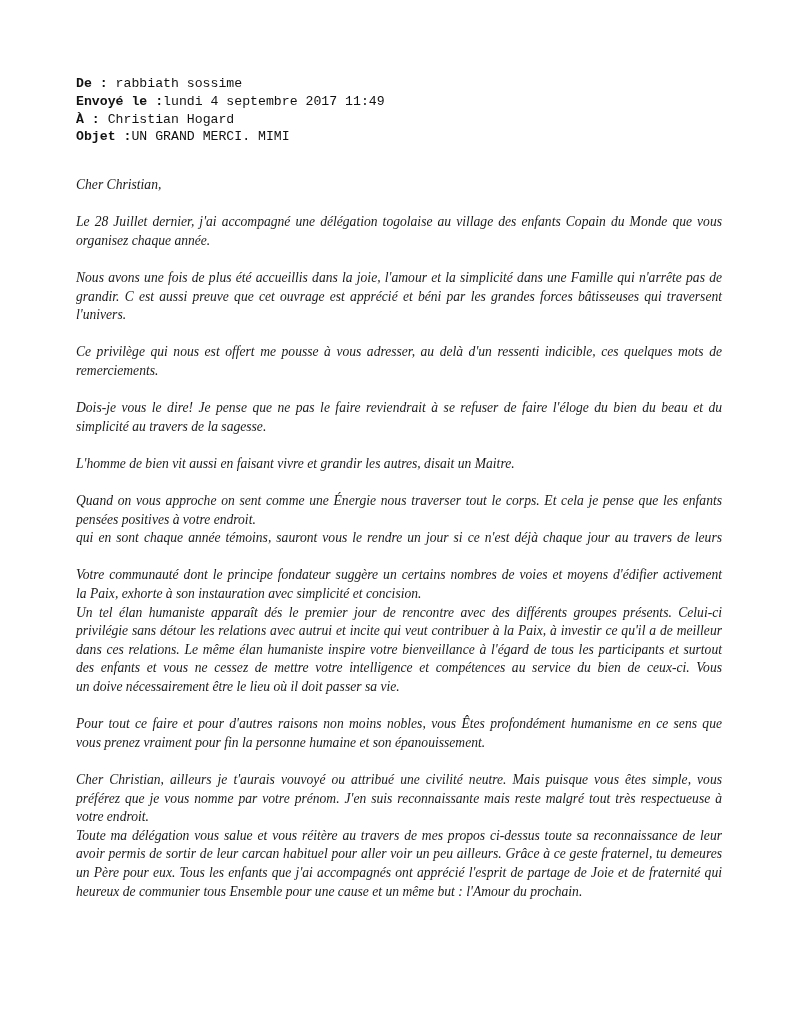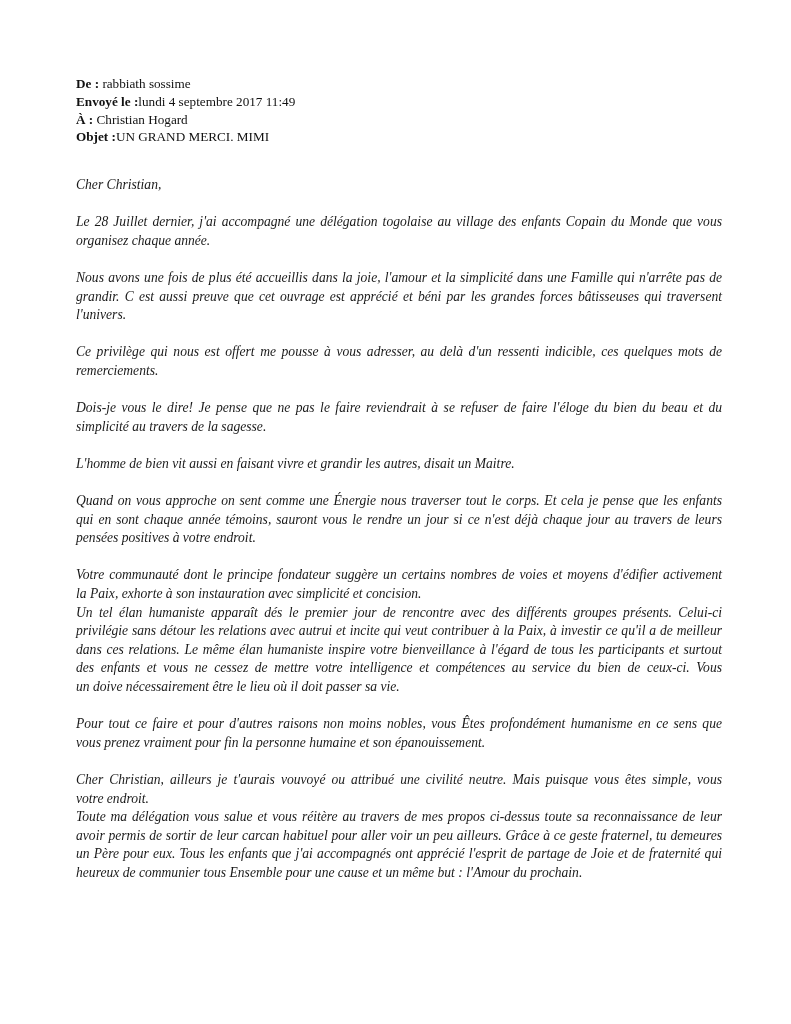--- a/index.html
+++ b/index.html
@@ -1,18 +1,18 @@
 <!DOCTYPE html>
 <html><head>
 <meta charset="utf-8">
 <style>
   html, body { margin: 0; padding: 0; background: #ffffff; }
   body { width: 791px; height: 1024px; position: relative; overflow: hidden; }
   .page { position: absolute; left: 76px; top: 0; width: 646px; }
-  .header { position: absolute; top: 75px; left: 0; font-family: Liberation Serif, serif; font-size: 13.2px; line-height: 17.8px; color: #111; }
+  .header { position: absolute; top: 75px; left: 0; font-family: Liberation Mono, monospace; font-size: 13.2px; line-height: 17.8px; color: #111; }
   .header .row { white-space: nowrap; }
   .header b { font-weight: bold; }
   .body { position: absolute; top: 176px; left: 0; width: 646px; font-family: "Liberation Serif", serif; font-size: 13.6px; line-height: 18.6px; color: #1a1a1a; }
   .para { margin: 0 0 18.6px 0; text-align: justify; font-style: italic; }
   .para.tight { margin-bottom: 0; }
   .line { display: block; text-align: justify; text-align-last: justify; white-space: nowrap; }
   .line.last { text-align-last: left; }
 </style>
 </head>
 <body>
@@ -44,40 +44,41 @@
       </div>
       <div class="para">
         <span class="line">Dois-je vous le dire! Je pense que ne pas le faire reviendrait à se refuser de faire l'éloge du bien du beau et du</span>
         <span class="line last">simplicité au travers de la sagesse.</span>
       </div>
       <div class="para">
         <span class="line last">L'homme de bien vit aussi en faisant vivre et grandir les autres, disait un Maitre.</span>
       </div>
       <div class="para">
         <span class="line">Quand on vous approche on sent comme une Énergie nous traverser tout le corps. Et cela je pense que les enfants</span>
+        <span class="line last">pensées positives à votre endroit.</span>
         <span class="line">qui en sont chaque année témoins, sauront vous le rendre un jour si ce n'est déjà chaque jour au travers de leurs</span>
-        <span class="line last">pensées positives à votre endroit.</span>
       </div>
       <div class="para tight">
         <span class="line">Votre communauté dont le principe fondateur suggère un certains nombres de voies et moyens d'édifier activement</span>
         <span class="line last">la Paix, exhorte à son instauration avec simplicité et concision.</span>
       </div>
       <div class="para">
         <span class="line">Un tel élan humaniste apparaît dés le premier jour de rencontre avec des différents groupes présents. Celui-ci</span>
         <span class="line">privilégie sans détour les relations avec autrui et incite qui veut contribuer à la Paix, à investir ce qu'il a de meilleur</span>
         <span class="line">dans ces relations. Le même élan humaniste inspire votre bienveillance à l'égard de tous les participants et surtout</span>
         <span class="line">des enfants et vous ne cessez de mettre votre intelligence et compétences au service du bien de ceux-ci. Vous</span>
         <span class="line last">un doive nécessairement être le lieu où il doit passer sa vie.</span>
       </div>
       <div class="para">
         <span class="line">Pour tout ce faire et pour d'autres raisons non moins nobles, vous Êtes profondément humanisme en ce sens que</span>
         <span class="line last">vous prenez vraiment pour fin la personne humaine et son épanouissement.</span>
       </div>
       <div class="para tight">
         <span class="line">Cher Christian, ailleurs je t'aurais vouvoyé ou attribué une civilité neutre. Mais puisque vous êtes simple, vous</span>
+        <span class="line">préférez que je vous nomme par votre prénom. J'en suis reconnaissante mais reste malgré tout très respectueuse à</span>
         <span class="line last">votre endroit.</span>
       </div>
       <div class="para">
         <span class="line">Toute ma délégation vous salue et vous réitère au travers de mes propos ci-dessus  toute sa reconnaissance de leur</span>
         <span class="line">avoir permis de sortir de leur carcan habituel pour aller voir un peu ailleurs. Grâce à ce geste fraternel, tu demeures</span>
         <span class="line">un Père pour eux. Tous les enfants que j'ai accompagnés ont apprécié l'esprit de partage de Joie et de fraternité qui</span>
         <span class="line last">heureux de communier tous Ensemble pour une cause et un même but : l'Amour du prochain.</span>
       </div>
     </div>
 </div>

